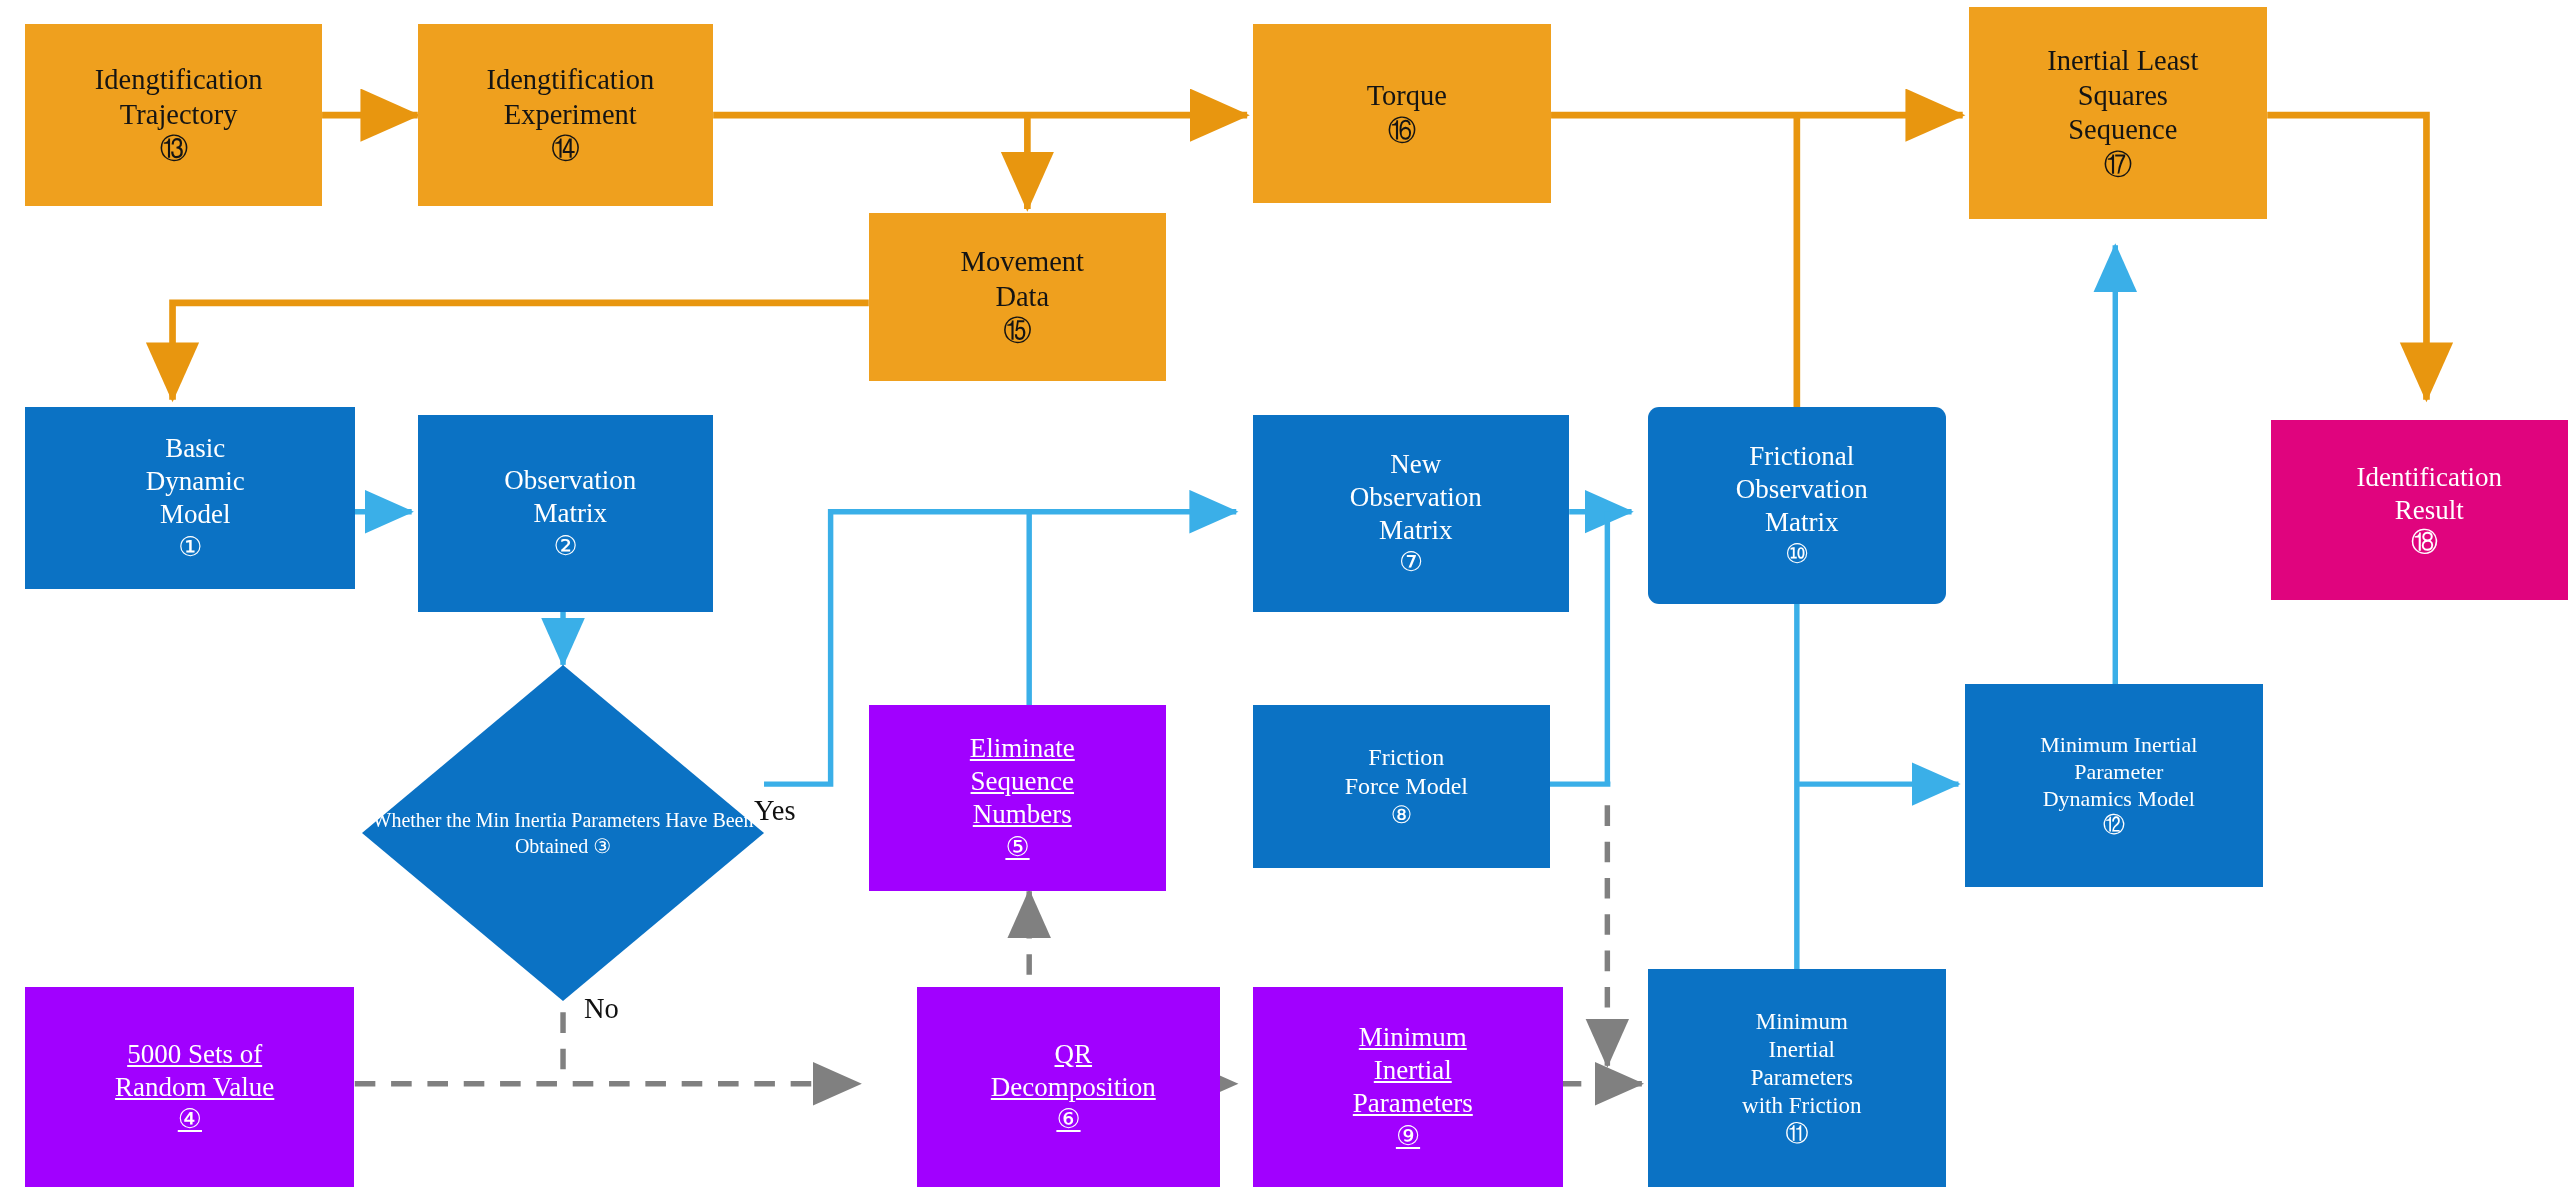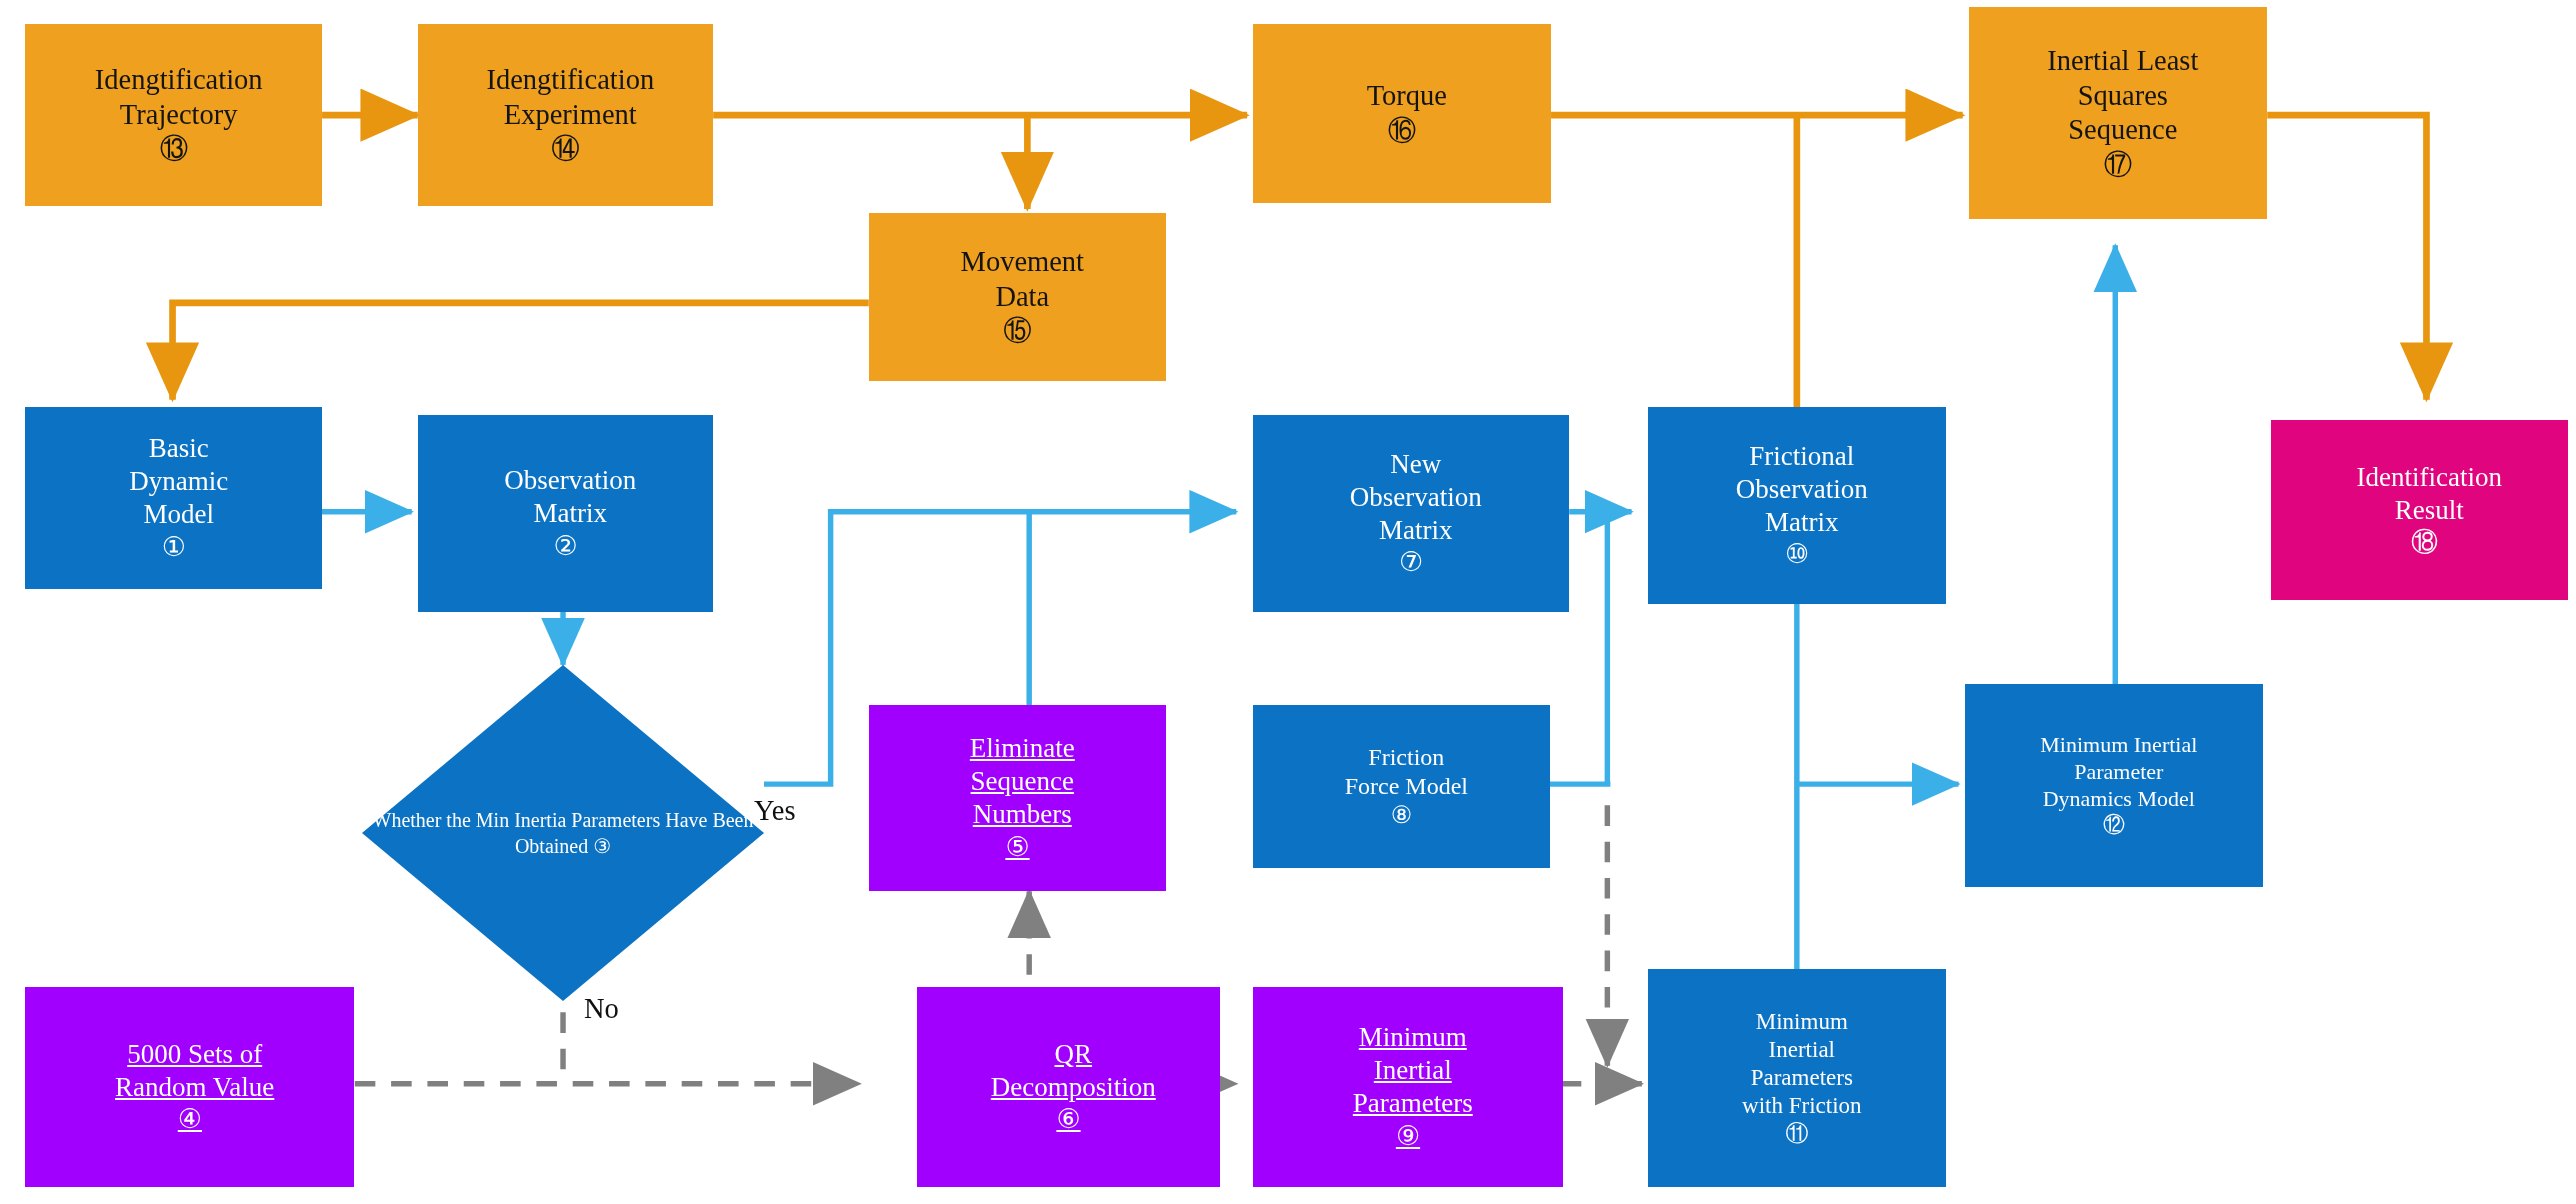--- a/index.html
+++ b/index.html
@@ -104,21 +104,21 @@
   </div>
 
   <div class="node orange" style="left:869px;top:213px;width:297px;height:168px;font-size:28.5px;">
     <div>
       <span class="lbl">Movement</span>
       <span class="lbl">Data</span>
       <span class="num">⑮</span>
     </div>
   </div>
 
-  <div class="node blue" style="left:25.4px;top:407px;width:297px;height:182px;font-size:27px;">
+  <div class="node blue" style="left:25.4px;top:407px;width:330px;height:182px;font-size:27px;">
     <div>
       <span class="lbl">Basic</span>
       <span class="lbl">Dynamic</span>
       <span class="lbl">Model</span>
       <span class="num">①</span>
     </div>
   </div>
 
   <div class="node blue" style="left:418px;top:415px;width:295px;height:197px;font-size:27px;">
     <div>
@@ -130,21 +130,21 @@
 
   <div class="node blue" style="left:1253px;top:415px;width:316px;height:197px;font-size:27px;">
     <div>
       <span class="lbl">New</span>
       <span class="lbl">Observation</span>
       <span class="lbl">Matrix</span>
       <span class="num">⑦</span>
     </div>
   </div>
 
-  <div class="node blue" style="left:1648px;top:407px;width:298px;height:197px;font-size:27px;">
+  <div class="node blue" style="left:1648px;top:407px;width:298px;height:197px;font-size:27px;border-radius:11px;">
     <div>
       <span class="lbl">Frictional</span>
       <span class="lbl">Observation</span>
       <span class="lbl">Matrix</span>
       <span class="num">⑩</span>
     </div>
   </div>
 
   <div class="node magenta" style="left:2271px;top:420px;width:297px;height:180px;font-size:27px;padding-left:10px;">
     <div>

